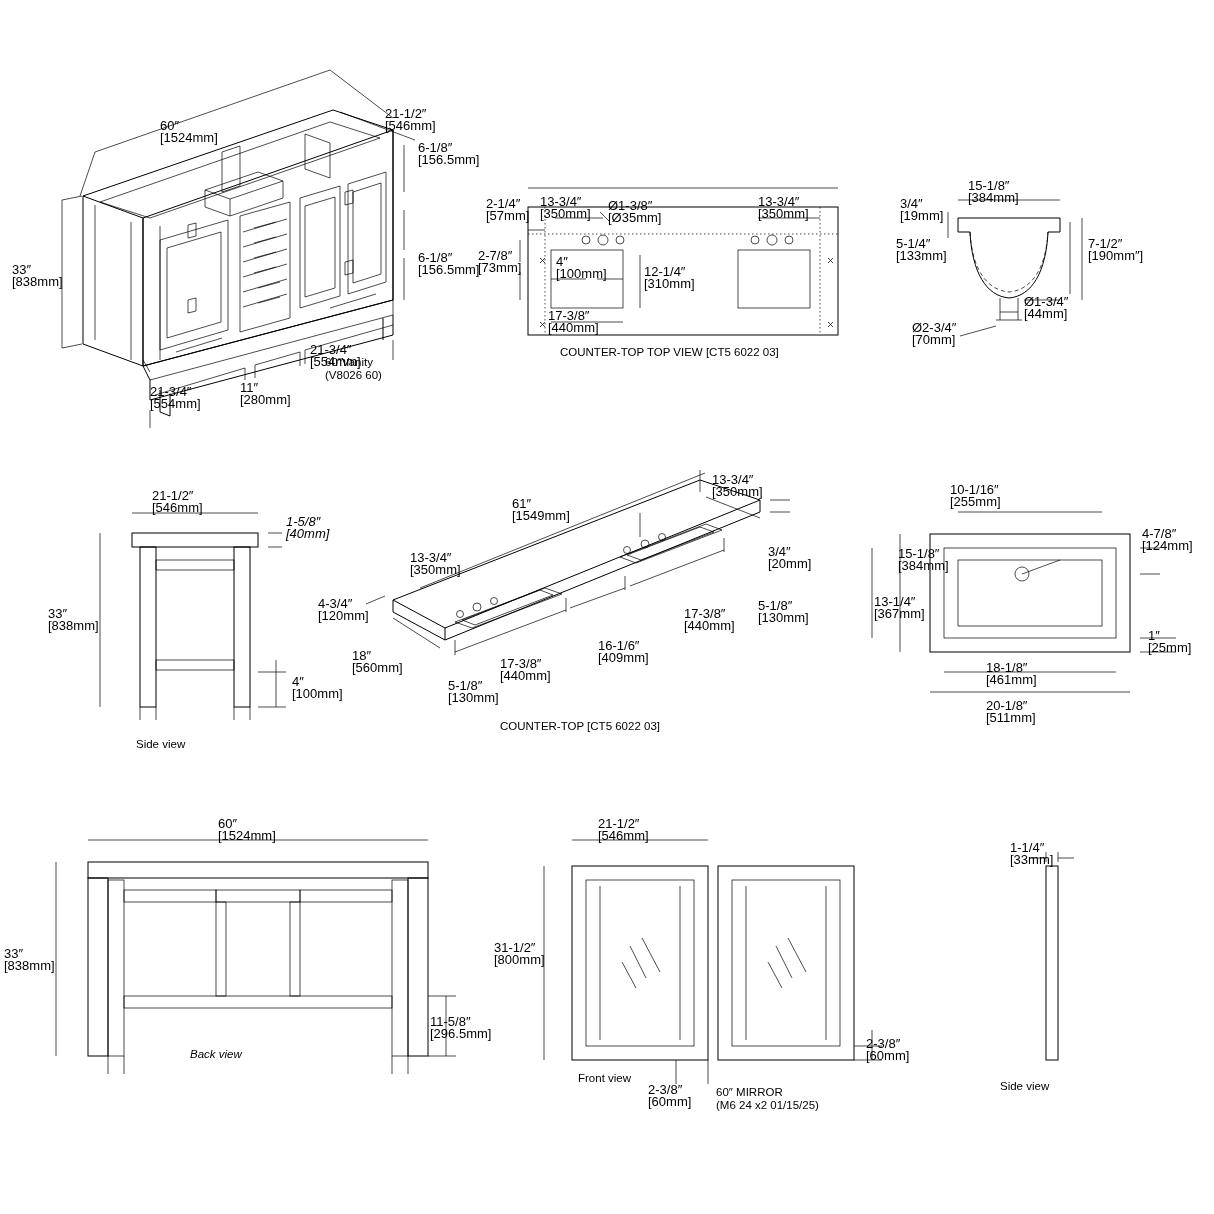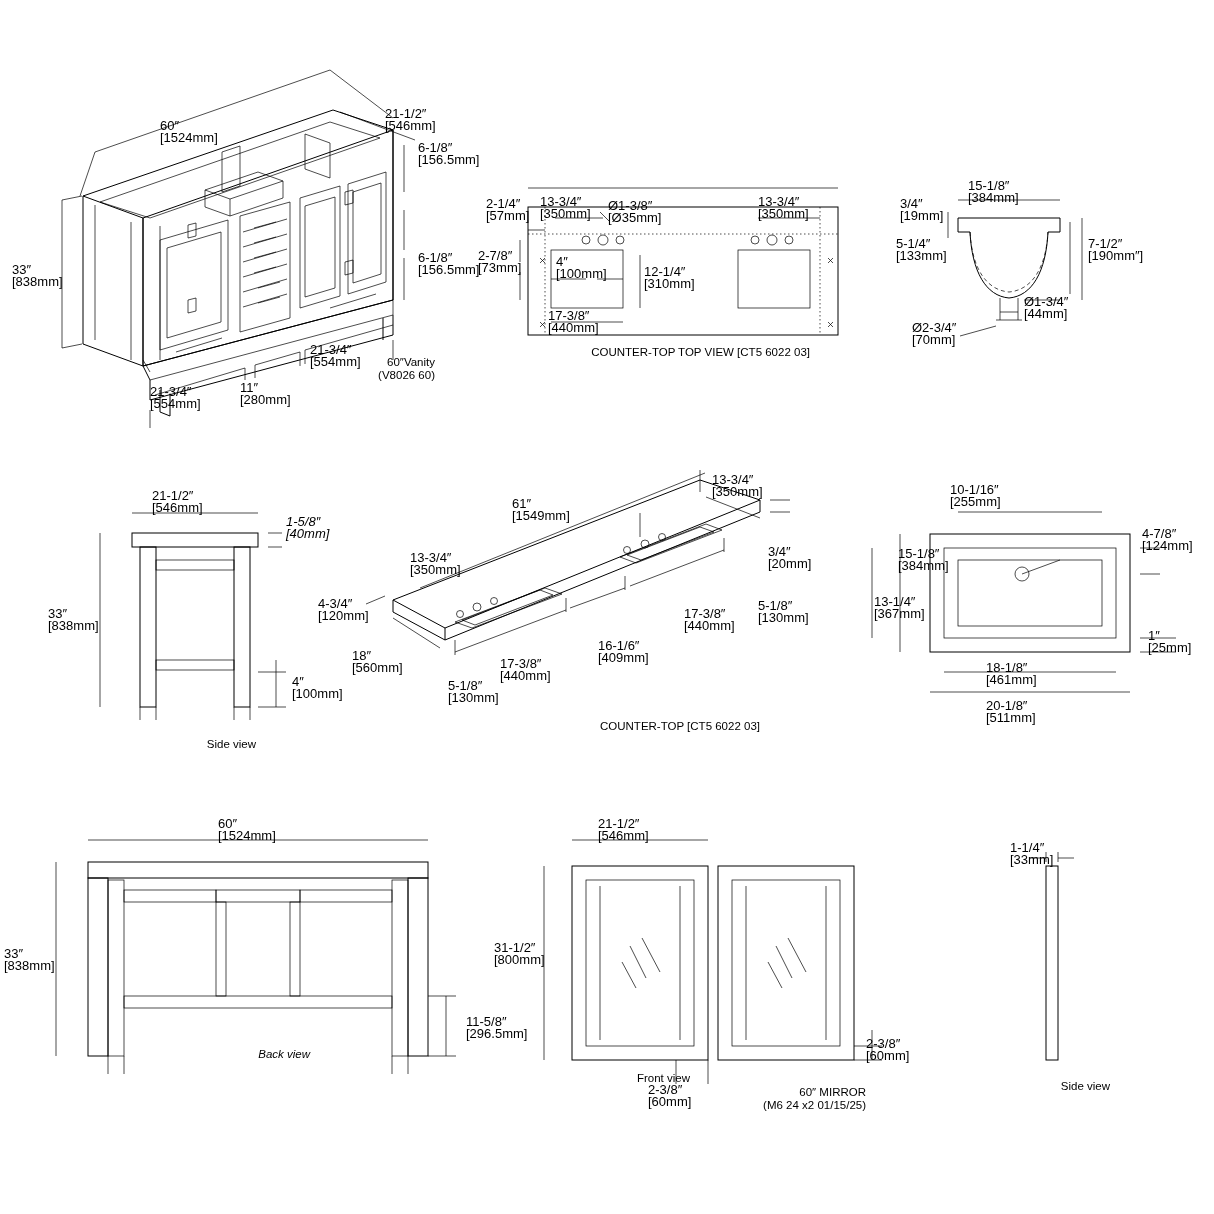--- a/index.html
+++ b/index.html
@@ -1,19 +1,19 @@
 <!DOCTYPE html>
 <html><head>
 <meta charset="utf-8">
 <style>
   html,body{margin:0;padding:0;background:#ffffff;}
   body{width:1214px;height:1214px;position:relative;font-family:"Liberation Sans",sans-serif;color:#000;}
   #sheet{position:absolute;inset:0;}
   .lbl{position:absolute;font-size:13px;line-height:12px;text-align:left;white-space:pre-line;color:#000;}
-  .cap{position:absolute;font-size:11.5px;line-height:13px;text-align:right;white-space:pre-line;}
+  .cap{position:absolute;font-size:11.5px;line-height:13px;text-align:left;white-space:pre-line;}
   svg{position:absolute;left:0;top:0;width:1214px;height:1214px;overflow:visible;}
   .s{stroke:#000;fill:none;stroke-width:1;}
   .sh{stroke:#000;fill:none;stroke-width:0.7;}
   .sd{stroke:#000;fill:none;stroke-width:0.7;stroke-dasharray:4 3;}
   .sdt{stroke:#000;fill:none;stroke-width:0.7;stroke-dasharray:1.5 2.5;}
 </style>
 </head>
 <body>
 
 <div id="sheet">
@@ -290,21 +290,21 @@
 <div class="lbl" style="left:950px;top:484px;width:88px;"><span>10-1/16″</span><br><span>[255mm]</span></div>
 <div class="lbl" style="left:1142px;top:528px;width:66px;"><span>4-7/8″</span><br><span>[124mm]</span></div>
 <div class="lbl" style="left:898px;top:548px;width:74px;"><span>15-1/8″</span><br><span>[384mm]</span></div>
 <div class="lbl" style="left:874px;top:596px;width:74px;"><span>13-1/4″</span><br><span>[367mm]</span></div>
 <div class="lbl" style="left:1148px;top:630px;width:58px;"><span>1″</span><br><span>[25mm]</span></div>
 <div class="lbl" style="left:986px;top:662px;width:88px;"><span>18-1/8″</span><br><span>[461mm]</span></div>
 <div class="lbl" style="left:986px;top:700px;width:88px;"><span>20-1/8″</span><br><span>[511mm]</span></div>
 
 <div class="lbl" style="left:218px;top:818px;width:80px;"><span>60″</span><br><span>[1524mm]</span></div>
 <div class="lbl" style="left:4px;top:948px;width:58px;"><span>33″</span><br><span>[838mm]</span></div>
-<div class="lbl" style="left:430px;top:1016px;width:84px;padding-left:36px;"><span>11-5/8″</span><br><span>[296.5mm]</span></div>
+<div class="lbl" style="left:430px;top:1016px;width:84px;"><span>11-5/8″</span><br><span>[296.5mm]</span></div>
 <div class="cap" style="left:190px;top:1048px;width:120px;font-style:italic;">Back view</div>
 
 <div class="lbl" style="left:598px;top:818px;width:88px;"><span>21-1/2″</span><br><span>[546mm]</span></div>
 <div class="lbl" style="left:494px;top:942px;width:64px;"><span>31-1/2″</span><br><span>[800mm]</span></div>
 <div class="lbl" style="left:648px;top:1084px;width:66px;"><span>2-3/8″</span><br><span>[60mm]</span></div>
 <div class="lbl" style="left:866px;top:1038px;width:66px;"><span>2-3/8″</span><br><span>[60mm]</span></div>
 <div class="cap" style="left:578px;top:1072px;width:112px;">Front view</div>
 <div class="cap" style="left:716px;top:1086px;width:150px;">60″ MIRROR
 (M6 24 x2 01/15/25)</div>
 

